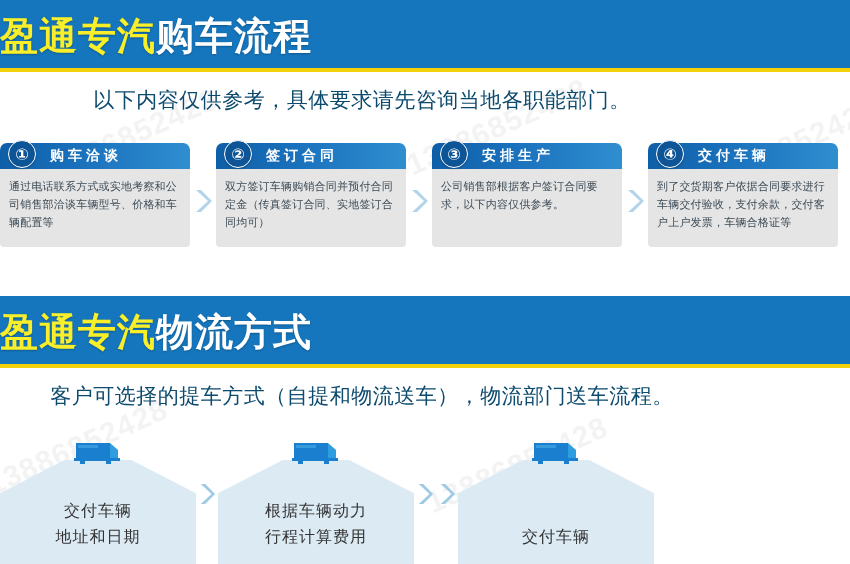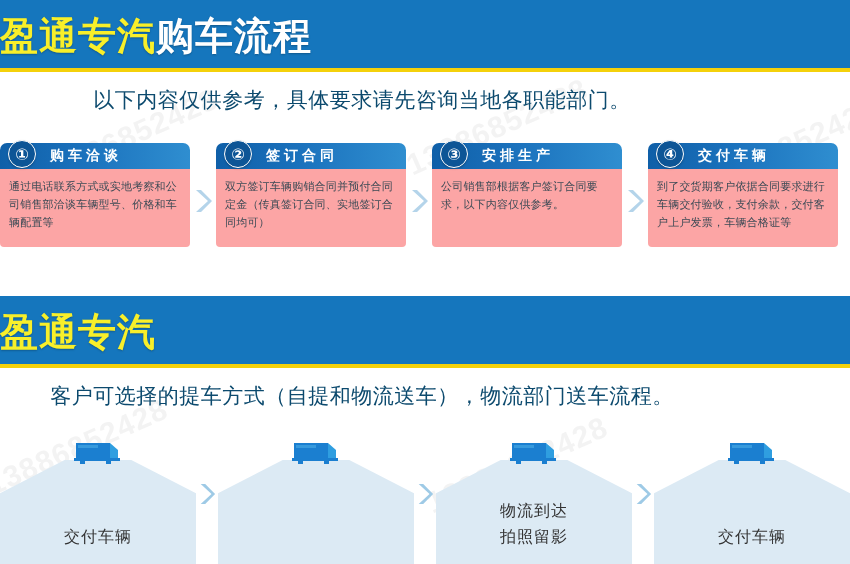--- a/index.html
+++ b/index.html
@@ -115,21 +115,21 @@
   }
   .step-title{
     margin-left:50px;
     color:#ffffff;
     font-size:14px;
     font-weight:700;
     letter-spacing:4px;
     font-family:Liberation Mono, monospace;
   }
   .step-body{
-    background:#fca5a5;
+    background:#e5e5e5;
     min-height:78px;
     padding:9px 9px 8px 9px;
     color:#3c4a55;
     font-size:11px;
     line-height:1.62;
     letter-spacing:.2px;
     border-radius:0 0 4px 4px;
     font-family:"DejaVu Sans","Liberation Sans",sans-serif;
   }
   .step-arrow{
@@ -269,96 +269,87 @@
       <div class="step-title">交付车辆</div>
     </div>
     <div class="step-body">到了交货期客户依据合同要求进行车辆交付验收，支付余款，交付客户上户发票，车辆合格证等</div>
   </div>
 
 </div>
 
 <div class="banner" id="banner2">
   <div class="banner-inner">
     <span class="brand">盈通专汽</span>
+    <span class="sub">物流方式</span>
   </div>
 </div>
 
 <div class="subtitle" id="subtitle2">客户可选择的提车方式（自提和物流送车），物流部门送车流程。</div>
 
 <div class="logi">
 
   <div class="logi-card">
     <div class="logi-shape"></div>
     <svg class="truck" viewBox="0 0 52 26" aria-hidden="true">
       <rect x="4" y="3" width="34" height="15" fill="#1b7fd0"></rect>
       <path d="M38 3 L46 10 L46 18 L38 18 Z" fill="#2f9ee0"></path>
       <rect x="2" y="18" width="46" height="3" fill="#1b7fd0"></rect>
       <rect x="8" y="21" width="5" height="3" fill="#1b7fd0"></rect>
       <rect x="34" y="21" width="5" height="3" fill="#1b7fd0"></rect>
       <rect x="6" y="5" width="20" height="3" fill="#4fb0e8" opacity=".55"></rect>
     </svg>
     <div class="logi-text">
       <div>交付车辆</div>
+      <div>地址和日期</div>
     </div>
   </div>
 
   <div class="logi-arrow">
     <svg width="18" height="24" viewBox="0 0 20 26" aria-hidden="true">
       <path d="M3 2 L15 13 L3 24 L8 24 L19 13 L8 2 Z" fill="#9ecae6"></path>
     </svg>
   </div>
 
   <div class="logi-card">
     <div class="logi-shape"></div>
     <svg class="truck" viewBox="0 0 52 26" aria-hidden="true">
       <rect x="4" y="3" width="34" height="15" fill="#1b7fd0"></rect>
       <path d="M38 3 L46 10 L46 18 L38 18 Z" fill="#2f9ee0"></path>
       <rect x="2" y="18" width="46" height="3" fill="#1b7fd0"></rect>
       <rect x="8" y="21" width="5" height="3" fill="#1b7fd0"></rect>
       <rect x="34" y="21" width="5" height="3" fill="#1b7fd0"></rect>
       <rect x="6" y="5" width="20" height="3" fill="#4fb0e8" opacity=".55"></rect>
     </svg>
-  </div>
+    <div class="logi-text">
+      <div>根据车辆动力</div>
+      <div>行程计算费用</div>
+    </div>
+  </div>
+
+  <div class="logi-arrow">
+    <svg width="18" height="24" viewBox="0 0 20 26" aria-hidden="true">
+      <path d="M3 2 L15 13 L3 24 L8 24 L19 13 L8 2 Z" fill="#9ecae6"></path>
+    </svg>
+  </div>
+
 
   <div class="logi-arrow">
     <svg width="18" height="24" viewBox="0 0 20 26" aria-hidden="true">
       <path d="M3 2 L15 13 L3 24 L8 24 L19 13 L8 2 Z" fill="#9ecae6"></path>
     </svg>
   </div>
 
   <div class="logi-card">
     <div class="logi-shape"></div>
     <svg class="truck" viewBox="0 0 52 26" aria-hidden="true">
       <rect x="4" y="3" width="34" height="15" fill="#1b7fd0"></rect>
       <path d="M38 3 L46 10 L46 18 L38 18 Z" fill="#2f9ee0"></path>
       <rect x="2" y="18" width="46" height="3" fill="#1b7fd0"></rect>
       <rect x="8" y="21" width="5" height="3" fill="#1b7fd0"></rect>
       <rect x="34" y="21" width="5" height="3" fill="#1b7fd0"></rect>
       <rect x="6" y="5" width="20" height="3" fill="#4fb0e8" opacity=".55"></rect>
     </svg>
     <div class="logi-text">
-      <div>物流到达</div>
-      <div>拍照留影</div>
-    </div>
-  </div>
-
-  <div class="logi-arrow">
-    <svg width="18" height="24" viewBox="0 0 20 26" aria-hidden="true">
-      <path d="M3 2 L15 13 L3 24 L8 24 L19 13 L8 2 Z" fill="#9ecae6"></path>
-    </svg>
-  </div>
-
-  <div class="logi-card">
-    <div class="logi-shape"></div>
-    <svg class="truck" viewBox="0 0 52 26" aria-hidden="true">
-      <rect x="4" y="3" width="34" height="15" fill="#1b7fd0"></rect>
-      <path d="M38 3 L46 10 L46 18 L38 18 Z" fill="#2f9ee0"></path>
-      <rect x="2" y="18" width="46" height="3" fill="#1b7fd0"></rect>
-      <rect x="8" y="21" width="5" height="3" fill="#1b7fd0"></rect>
-      <rect x="34" y="21" width="5" height="3" fill="#1b7fd0"></rect>
-      <rect x="6" y="5" width="20" height="3" fill="#4fb0e8" opacity=".55"></rect>
-    </svg>
-    <div class="logi-text">
       <div>交付车辆</div>
     </div>
   </div>
 
 </div>
 
 </body></html>

